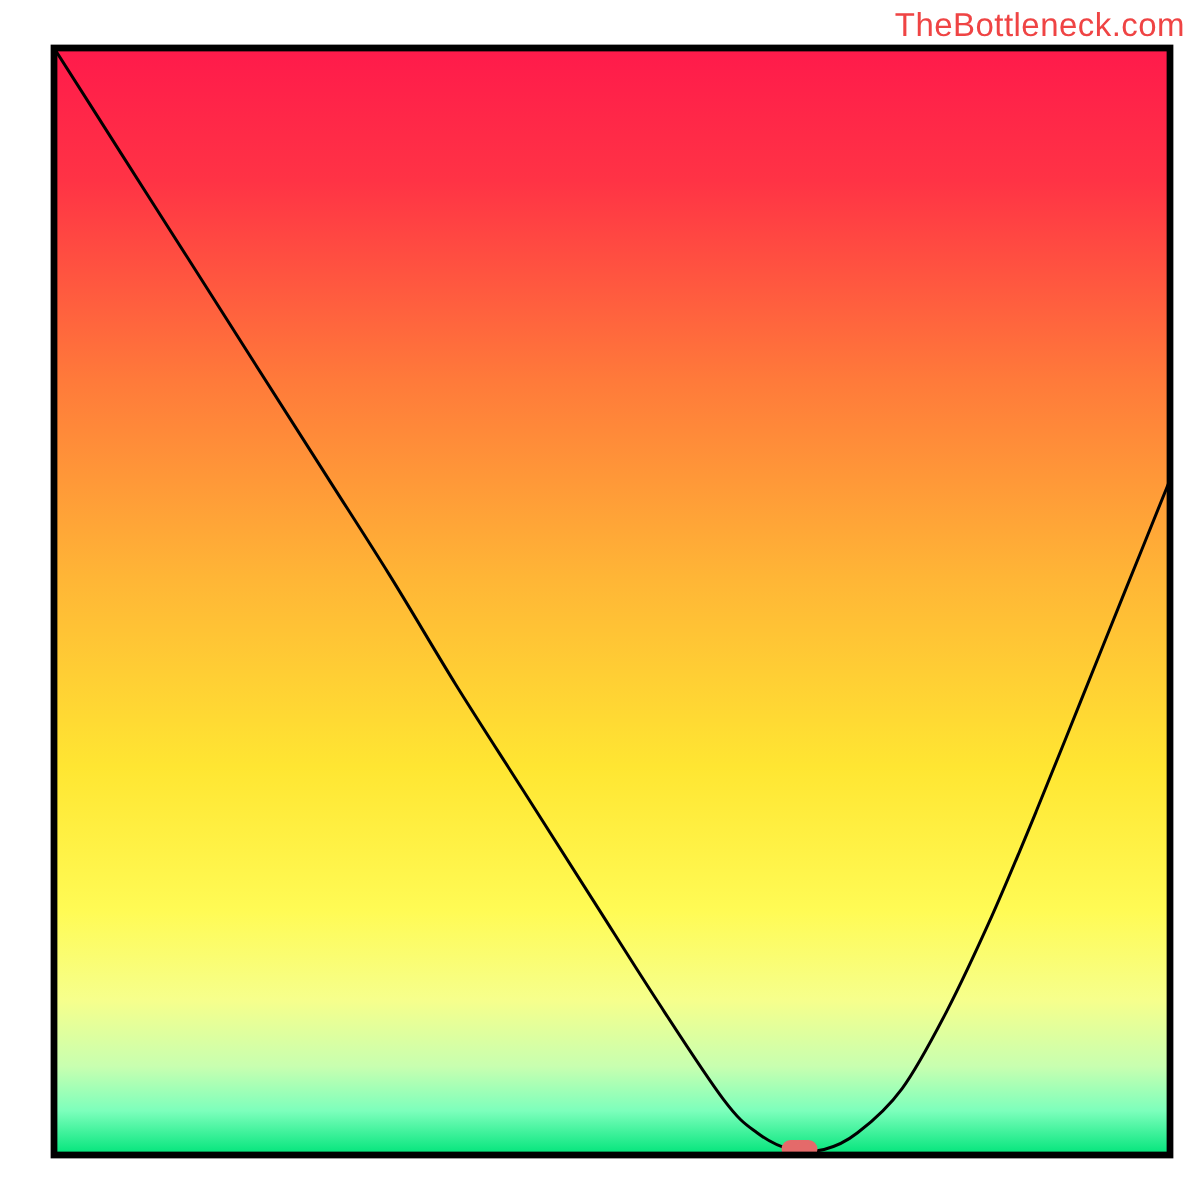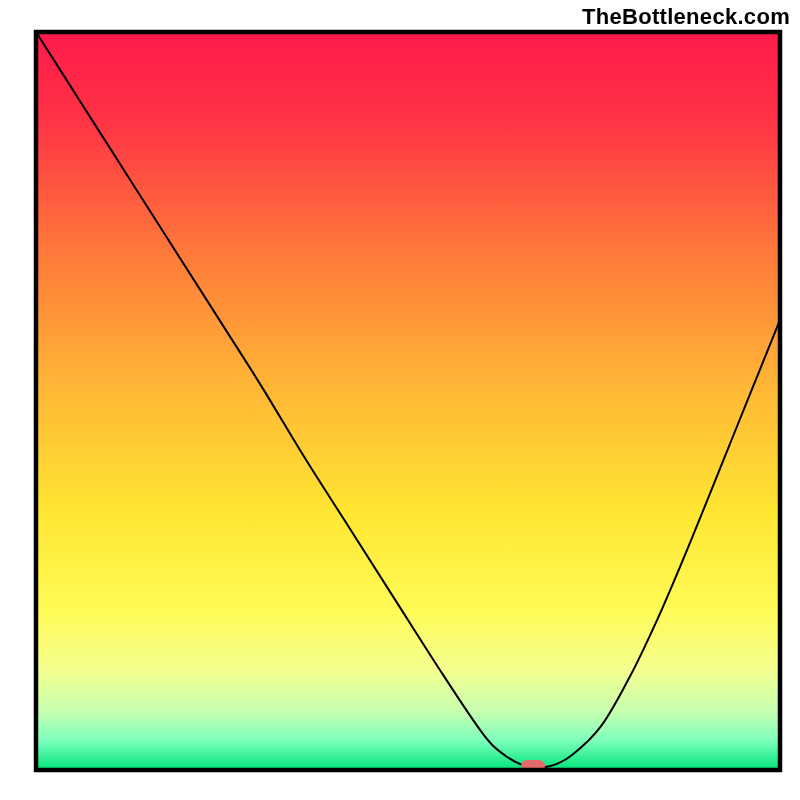--- a/index.html
+++ b/index.html
@@ -12,23 +12,23 @@
   }
   .container {
     position: relative;
     width: 800px;
     height: 800px;
   }
   .watermark {
     position: absolute;
     top: 4px;
     right: 10px;
-    color: #000000;
+    color: #ef4444;
     font-size: 22px;
-    font-weight: 700;
+    font-weight: 400;
     letter-spacing: 0.3px;
     z-index: 50;
     margin-left: 33px;
   }
   svg {
     position: absolute;
     top: 0;
     left: 0;
   }
 </style>

